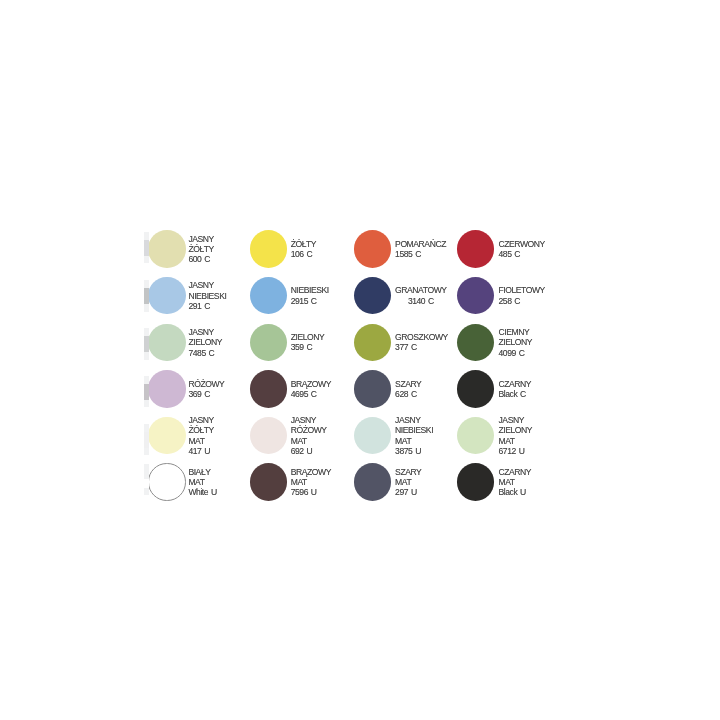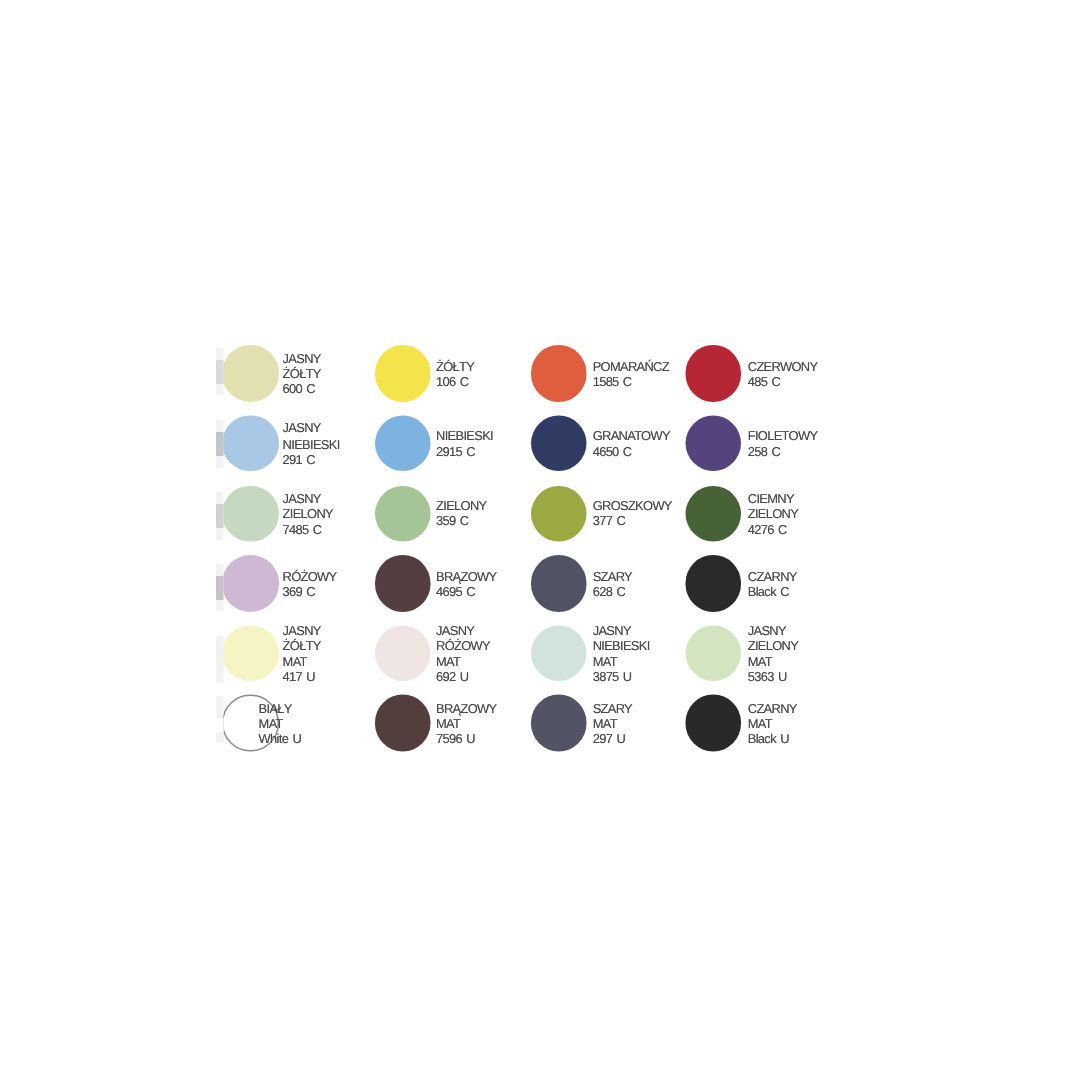--- a/index.html
+++ b/index.html
@@ -87,23 +87,23 @@
   </div>
     <div class="swatch-cell" style="left: 249.5px; top: 277px; height: 37.4px;">
     <div class="swatch-dot" style="width: 37.4px; height: 37.4px; background: rgb(126, 178, 224);"></div>
     <div class="swatch-text" style="left: 41.2px; height: 37.4px;">
       <div class="name-line">NIEBIESKI</div>
         <div class="swatch-code">2915 C</div>
     </div>
   </div>
     <div class="swatch-cell" style="left: 353.6px; top: 277px; height: 37.4px;">
     <div class="swatch-dot" style="width: 37.4px; height: 37.4px; background: rgb(48, 60, 100);"></div>
-    <div class="swatch-text" style="left: 41.5px; height: 37.4px;">
+    <div class="swatch-text" style="left: 41.5px; height: 37.4px; text-align: center;">
       <div class="name-line">GRANATOWY</div>
-        <div class="swatch-code">4650 C</div>
+        <div class="swatch-code">3140 C</div>
     </div>
   </div>
     <div class="swatch-cell" style="left: 456.5px; top: 277px; height: 37.4px;">
     <div class="swatch-dot" style="width: 37.4px; height: 37.4px; background: rgb(85, 67, 125);"></div>
     <div class="swatch-text" style="left: 42px; height: 37.4px;">
       <div class="name-line">FIOLETOWY</div>
         <div class="swatch-code">258 C</div>
     </div>
   </div>
     <div class="swatch-cell" style="left: 148.4px; top: 323.6px; height: 37.4px;">
@@ -126,21 +126,21 @@
     <div class="swatch-text" style="left: 41.5px; height: 37.4px;">
       <div class="name-line">GROSZKOWY</div>
         <div class="swatch-code">377 C</div>
     </div>
   </div>
     <div class="swatch-cell" style="left: 456.5px; top: 323.6px; height: 37.4px;">
     <div class="swatch-dot" style="width: 37.4px; height: 37.4px; background: rgb(72, 98, 55);"></div>
     <div class="swatch-text" style="left: 42px; height: 37.4px;">
       <div class="name-line">CIEMNY</div>
         <div class="name-line">ZIELONY</div>
-        <div class="swatch-code">4276 C</div>
+        <div class="swatch-code">4099 C</div>
     </div>
   </div>
     <div class="swatch-cell" style="left: 148.4px; top: 370.2px; height: 37.4px;">
     <div class="swatch-dot" style="width: 37.4px; height: 37.4px; background: rgb(206, 184, 211);"></div>
     <div class="swatch-text" style="left: 40px; height: 37.4px;">
       <div class="name-line">RÓŻOWY</div>
         <div class="swatch-code">369 C</div>
     </div>
   </div>
     <div class="swatch-cell" style="left: 249.5px; top: 370.2px; height: 37.4px;">
@@ -190,26 +190,26 @@
         <div class="name-line">MAT</div>
         <div class="swatch-code">3875 U</div>
     </div>
   </div>
     <div class="swatch-cell" style="left: 456.5px; top: 416.8px; height: 37.4px;">
     <div class="swatch-dot" style="width: 37.4px; height: 37.4px; background: rgb(211, 229, 192);"></div>
     <div class="swatch-text" style="left: 42px; height: 37.4px;">
       <div class="name-line">JASNY</div>
         <div class="name-line">ZIELONY</div>
         <div class="name-line">MAT</div>
-        <div class="swatch-code">5363 U</div>
+        <div class="swatch-code">6712 U</div>
     </div>
   </div>
     <div class="swatch-cell" style="left: 148.4px; top: 463.4px; height: 37.4px;">
     <div class="swatch-dot" style="width: 37.4px; height: 37.4px; background: rgb(255, 255, 255); border: 1px solid rgb(140, 140, 140);"></div>
-    <div class="swatch-text" style="left: 24px; height: 37.4px;">
+    <div class="swatch-text" style="left: 40px; height: 37.4px;">
       <div class="name-line">BIAŁY</div>
         <div class="name-line">MAT</div>
         <div class="swatch-code">White U</div>
     </div>
   </div>
     <div class="swatch-cell" style="left: 249.5px; top: 463.4px; height: 37.4px;">
     <div class="swatch-dot" style="width: 37.4px; height: 37.4px; background: rgb(83, 62, 62);"></div>
     <div class="swatch-text" style="left: 41.2px; height: 37.4px;">
       <div class="name-line">BRĄZOWY</div>
         <div class="name-line">MAT</div>

